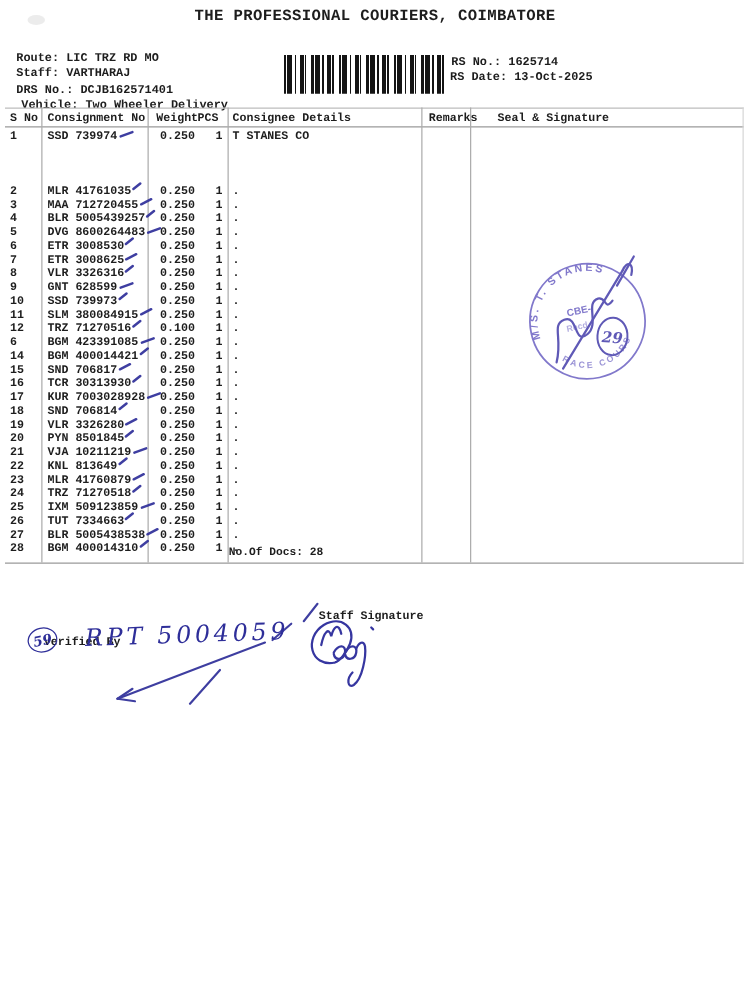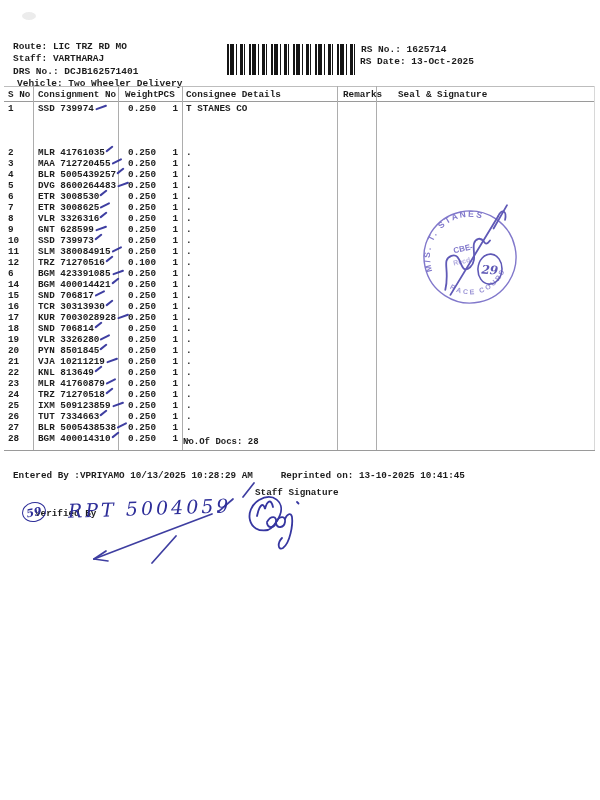--- a/index.html
+++ b/index.html
@@ -39,20 +39,21 @@
   svg{position:absolute;overflow:visible;}
   .smudge{position:absolute;left:22px;top:12px;width:14px;height:8px;background:#c9c9c9;opacity:.35;border-radius:50%;}
 </style>
 </head>
 <body>
 
 <div class="page">
 
   <div class="smudge"></div>
 
+  <div class="abs title">THE PROFESSIONAL COURIERS, COIMBATORE</div>
 
   <div class="abs inf" style="left:13px;top:41px;">Route: LIC TRZ RD MO</div>
   <div class="abs inf" style="left:13px;top:53px;">Staff: VARTHARAJ</div>
   <div class="abs inf" style="left:13px;top:66px;">DRS No.: DCJB162571401</div>
   <div class="abs inf" style="left:17px;top:78px;">Vehicle: Two Wheeler Delivery</div>
 
   <div class="abs barcode"></div>
   <div class="abs inf" style="left:361px;top:44px;">RS No.: 1625714</div>
   <div class="abs inf" style="left:360px;top:56px;">RS Date: 13-Oct-2025</div>
 
@@ -297,21 +298,20 @@
     <span class="c c-cn"><i style="font-style:normal">BGM 400014310</i><i class="tick"></i></span>
     <span class="c c-wt">0.250</span>
     <span class="c c-pcs">1</span>
     <span class="c c-cons">.</span>
   </div>
 </div>
 
     <div class="nodocs">No.Of Docs: 28</div>
   </div>
 
-  <div class="abs foot" style="left:13px;top:470px;">Entered By :VPRIYAMO 10/13/2025 10:28:29 AM     Reprinted on: 13-10-2025 10:41:45</div>
 
   <div class="abs foot" style="left:35px;top:508px;">Verified By</div>
   <div class="abs foot" style="left:255px;top:487px;">Staff Signature</div>
 
   <div class="circnum ink">59</div>
   <div class="tally ink">RPT 5004059</div>
 
   <svg style="left:0;top:0;" width="600" height="800">
     <g stroke="#2e2e99" stroke-width="1.7" fill="none" stroke-linecap="round" opacity="0.92">
       <path d="M218,512 L233,499"></path>

